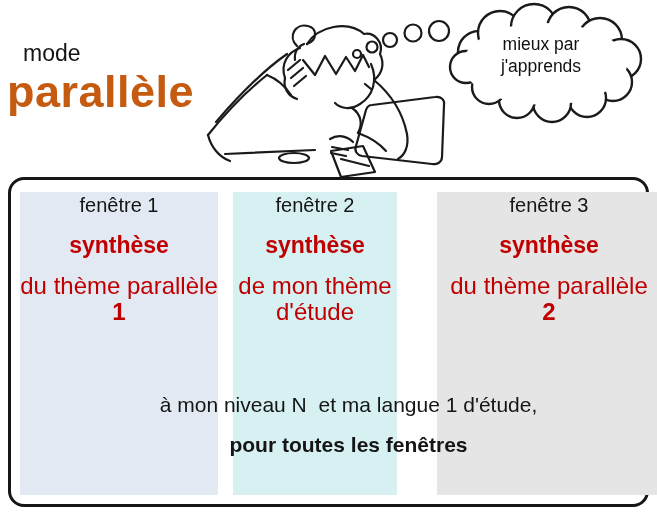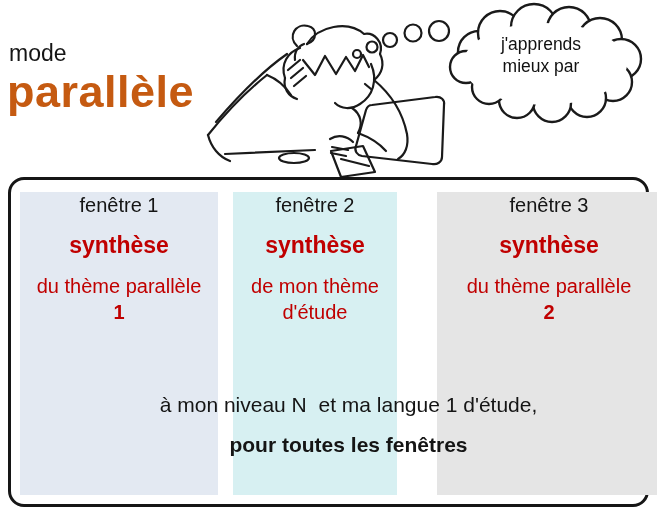--- a/index.html
+++ b/index.html
@@ -1,21 +1,21 @@
 <!DOCTYPE html>
 <html><head>
 <meta charset="utf-8">
 <style>
   html,body { margin:0; padding:0; background:#ffffff; }
   .stage {
     position:relative; width:657px; height:515px; background:#ffffff;
     font-family:"Liberation Sans", sans-serif; overflow:hidden;
   }
   .mode-label {
-    position:absolute; left:9px; top:40px; font-size:23px; color:#151515;
+    position:absolute; left:23px; top:40px; font-size:23px; color:#151515;
   }
   .page-title {
     position:absolute; left:7px; top:66px; font-size:45px; font-weight:bold;
     color:#c55a11; letter-spacing:0.5px;
   }
   .illustration {
     position:absolute; left:0; top:0; width:657px; height:182px;
   }
   .cloud-text {
     position:absolute; left:452px; top:34px; width:178px;
@@ -33,21 +33,21 @@
   .panel-2 { left:233px; width:164px; background:#d7f0f2; }
   .panel-3 { left:437px; width:224px; background:#e5e5e5; }
   .win-title {
     font-size:20px; line-height:26px; color:#151515;
   }
   .syn-heading {
     margin-top:13px; font-size:23px; line-height:28px;
     font-weight:bold; color:#c00000;
   }
   .detail {
-    font-size:20px; line-height:26px; color:#c00000;
+    font-size:24px; line-height:26px; color:#c00000;
   }
   .detail.first { margin-top:14px; }
   .detail.emph { font-weight:bold; }
   .footer-line {
     position:absolute; left:8px; width:641px; text-align:center;
     font-size:21px; color:#151515; white-space:pre;margin-left:20px;
   }
   .footer-line.l1 { top:393px; }
   .footer-line.l2 { top:433px;font-weight:bold; }
   svg .stroke { fill:none; stroke:#1a1a1a; stroke-width:2.2; stroke-linecap:round; stroke-linejoin:round; }
@@ -115,22 +115,22 @@
       <circle class="cloudbump" cx="587" cy="98" r="19"></circle>
       <circle class="cloudbump" cx="552" cy="103" r="19"></circle>
       <circle class="cloudbump" cx="517" cy="100" r="18"></circle>
       <circle class="cloudbump" cx="489" cy="87" r="17"></circle>
       <circle class="cloudbump" cx="466" cy="67" r="16"></circle>
       <ellipse cx="545" cy="64" rx="82" ry="41" fill="#ffffff"></ellipse>
     </g>
   </svg>
 
   <div class="cloud-text">
+    <div>mieux par</div>
     <div>j'apprends</div>
-    <div>mieux par</div>
   </div>
 
   <div class="board"></div>
 
   <div class="panel panel-1">
     <div class="win-title">fenêtre 1</div>
     <div class="syn-heading">synthèse</div>
     <div class="detail first">du thème parallèle</div>
     <div class="detail emph">1</div>
   </div>

